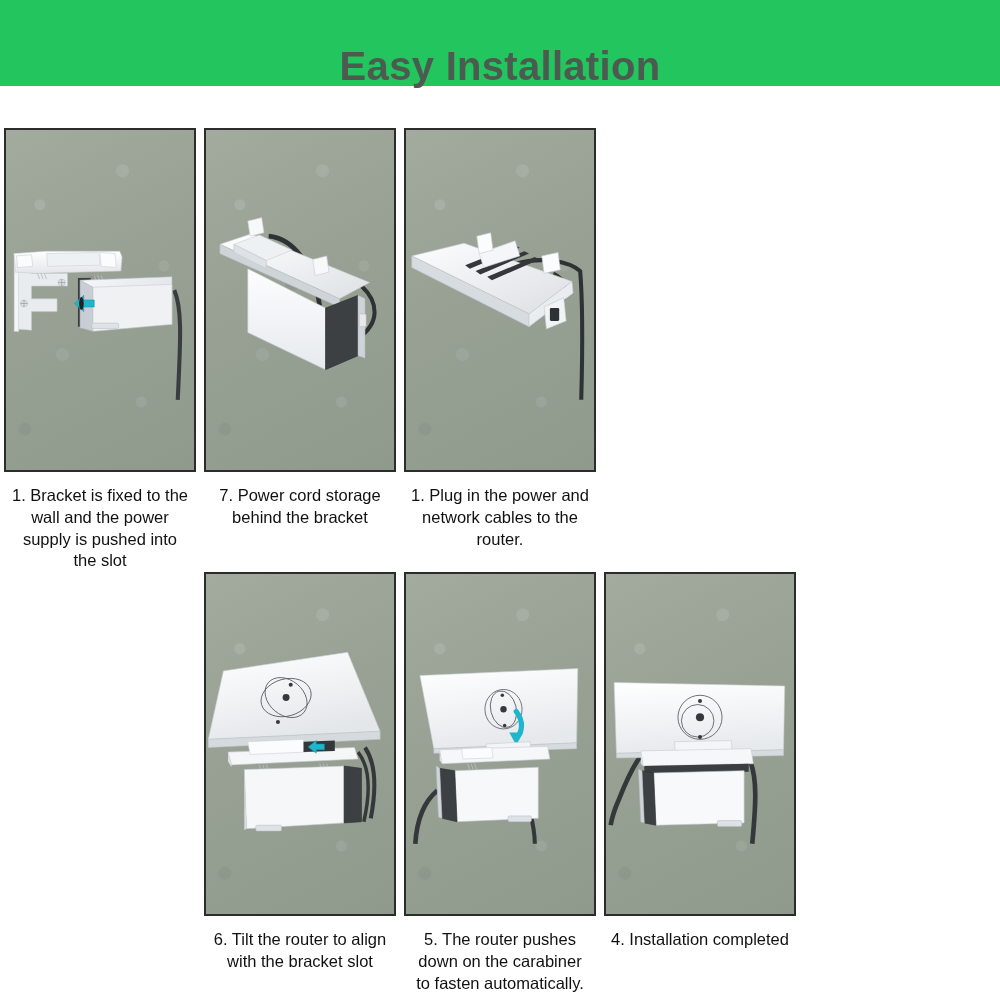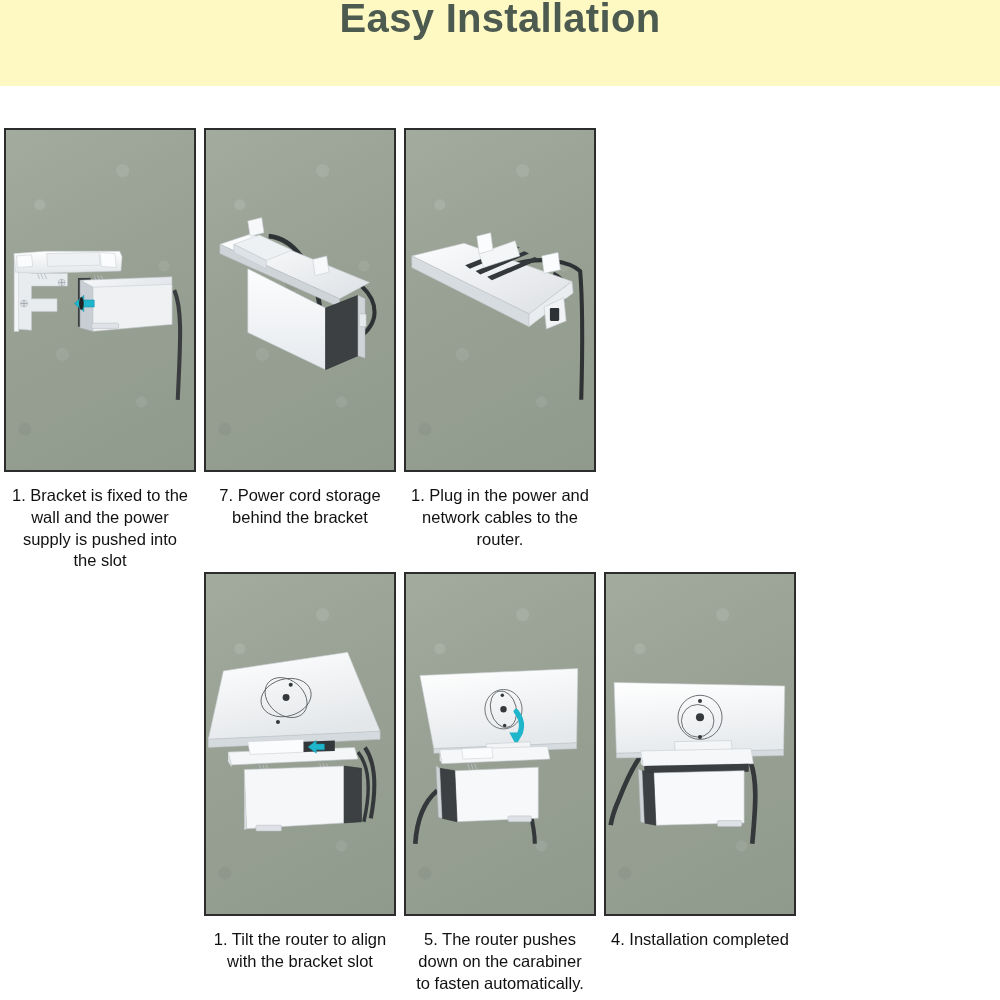--- a/index.html
+++ b/index.html
@@ -10,23 +10,23 @@
   body {
     width: 1000px;
     height: 1000px;
     font-family: "Liberation Sans", sans-serif;
     overflow: hidden;
   }
 
   
   .header-band {
     height: 86px;
-    background: #fef9c3;
+    background: #22c55e;
     display: flex;
-    align-items: flex-start;
+    align-items: flex-end;
     justify-content: center;
   }
   .header-title {
     font-size: 40px;
     font-weight: bold;
     color: #4c5a4f;
     letter-spacing: 0.3px;
     line-height: 1;
     margin-top: -2px;
   }
@@ -263,21 +263,21 @@
           <path d="M92 208 l4 12 M98 208 l4 12 M104 208 l4 12"></path>
           <path d="M196 206 l4 12 M202 206 l4 12 M208 206 l4 12"></path>
         </g>
 
         <path d="M66 216 L238 210 L238 308 L70 318 Z" fill="#f6f7f9" stroke="#c1c6cb"></path>
         <path d="M238 210 L268 214 L268 306 L238 308 Z" fill="#3c4043" stroke="#2f3335"></path>
         <path d="M66 216 L66 320 L70 318 Z" fill="#d9dee2"></path>
         <rect x="86" y="312" width="44" height="10" rx="2" fill="#dee2e6" stroke="#b8bdc2"></rect>
       </svg>
     </div>
-    <div class="step-caption">1. Tilt the router to align with the bracket slot</div>
+    <div class="step-caption">6. Tilt the router to align with the bracket slot</div>
   </div>
 
   <div class="step-cell">
     <div class="panel-frame">
       <div class="wall"></div>
       <svg class="panel-svg" viewBox="0 0 324 344">
         <defs>
           <linearGradient id="rt5" x1="0" y1="0" x2="0.3" y2="1">
             <stop offset="0" stop-color="#ffffff"></stop>
               <stop offset="1" stop-color="#e6e9ec"></stop>

